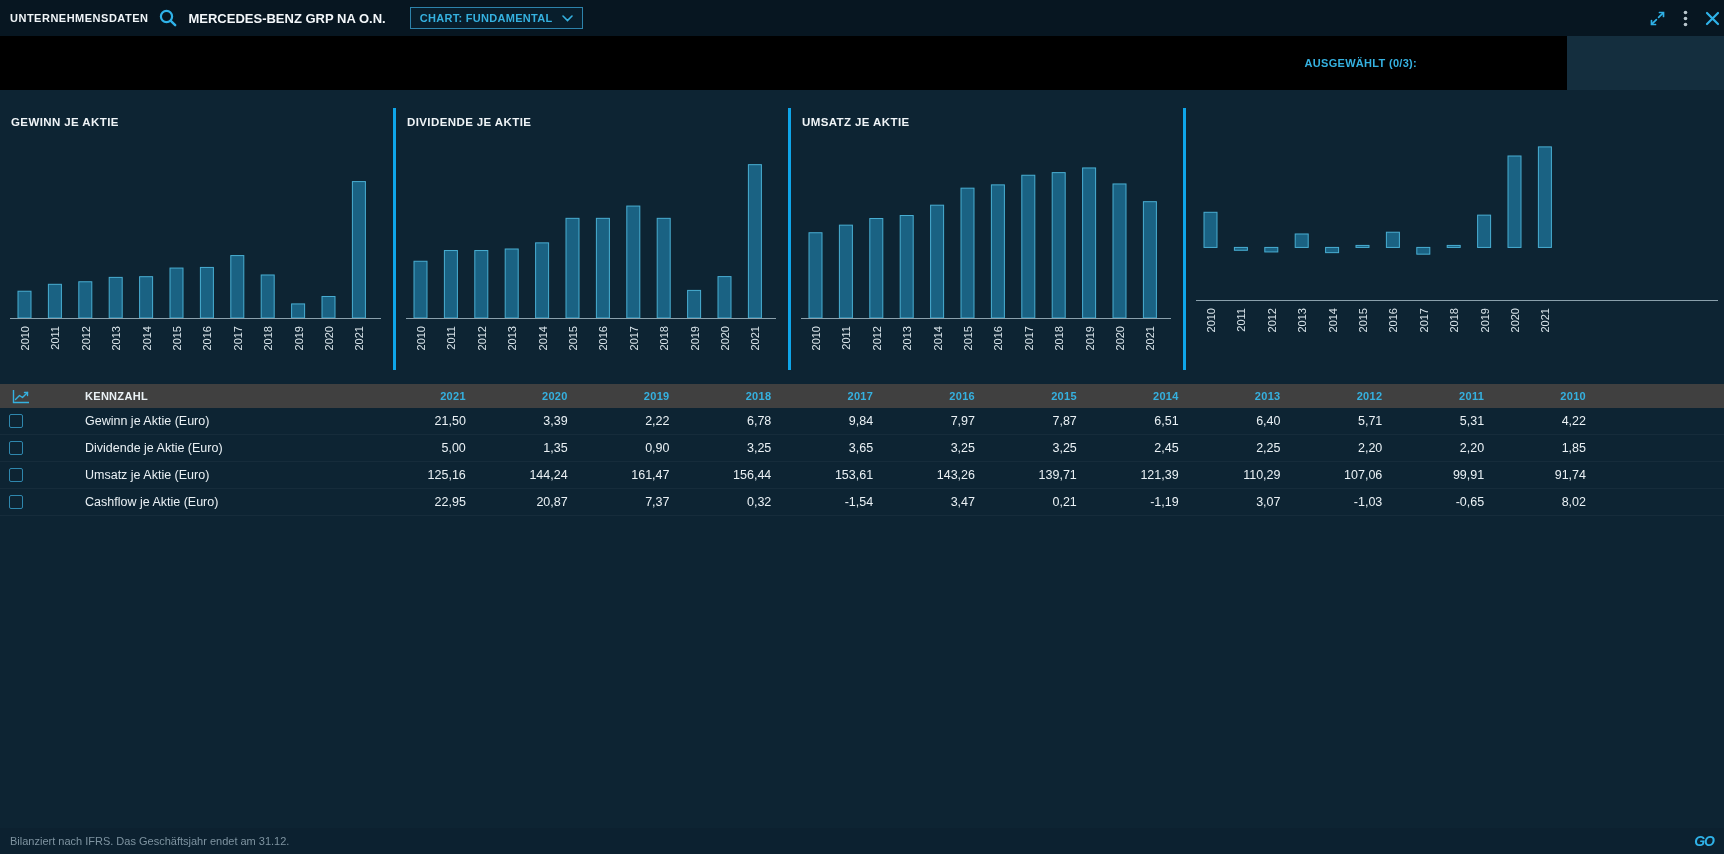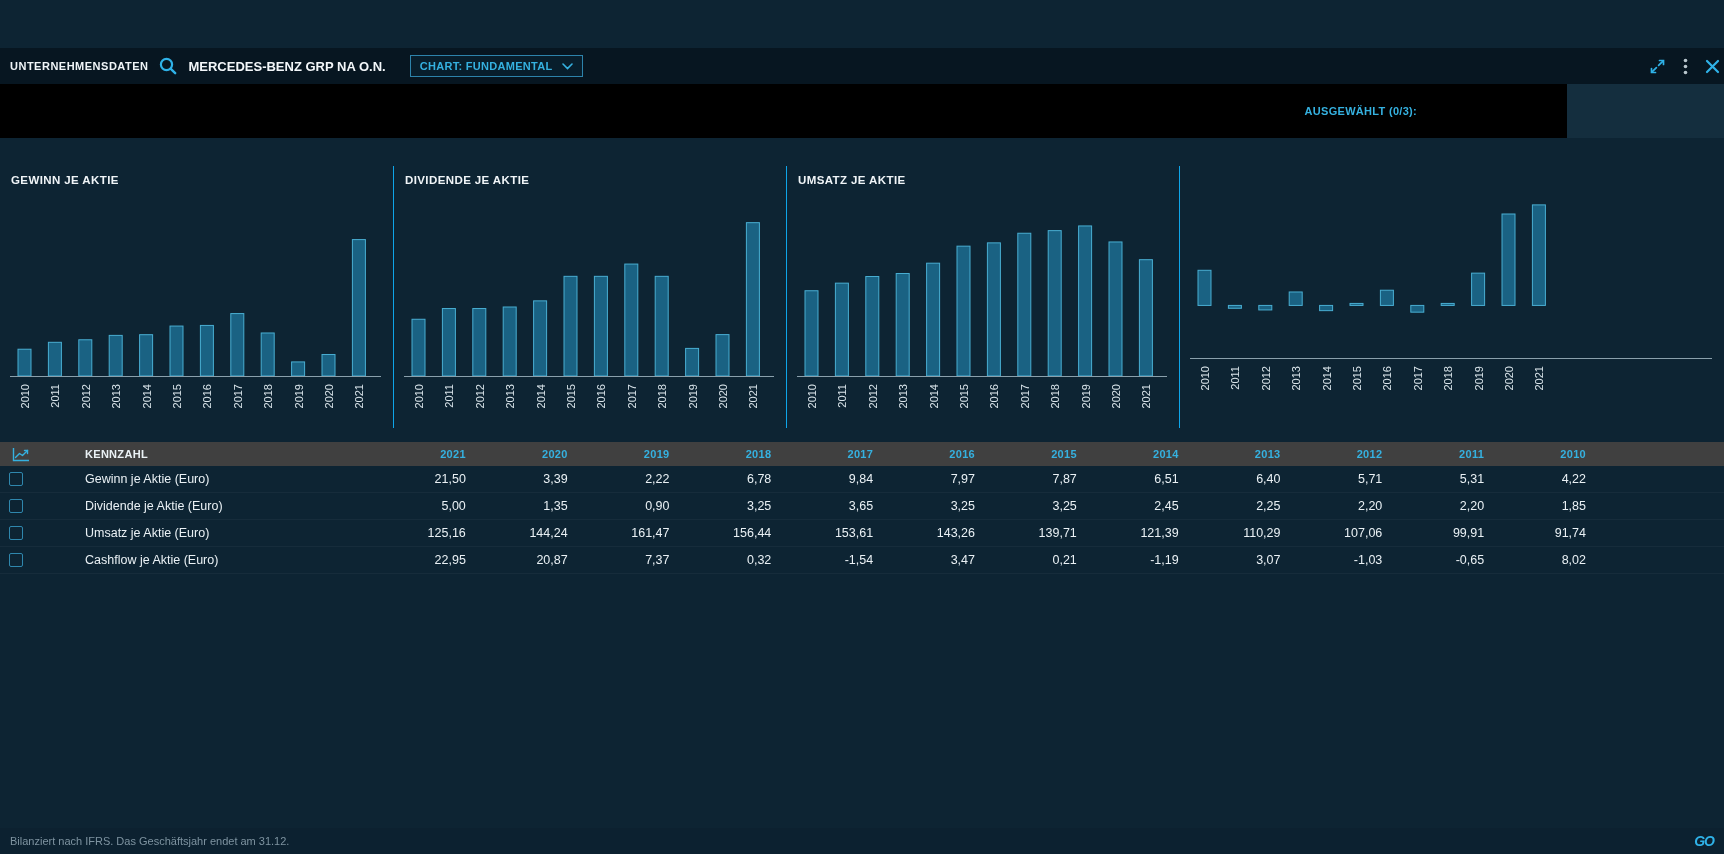--- a/index.html
+++ b/index.html
@@ -5,39 +5,39 @@
   * { box-sizing: border-box; }
   html,body { margin:0; padding:0; }
   body {
     width:1724px; height:854px; overflow:hidden; position:relative;
     background:#0d2433; color:#e8eff3;
     font-family:"Liberation Sans", sans-serif;
   }
   [data-interactable="true"] { cursor:pointer; }
 
   
-  .topbar { height:36px; background:#071621; display:flex; align-items:center; padding:0 4px 0 10px; gap:10px;margin-top:48px; }
+  .topbar { height:36px; background:#071621; display:flex; align-items:center; padding:0 4px 0 10px; gap:10px; }
   .section-label { font-size:11px; font-weight:bold; letter-spacing:.5px; color:#f0f5f8; }
   .icon-btn { display:flex; align-items:center; justify-content:center; }
   .instrument { font-size:13px; font-weight:bold; color:#f3f7fa; white-space:nowrap; }
   .dropdown { margin-left:14px; border:1px solid #2d83ab; background:rgba(41,171,226,0.06);
     color:#35b1e0; font-size:11px; font-weight:bold; letter-spacing:.3px;
     padding:4px 9px; display:flex; align-items:center; gap:9px; }
   .topbar-right { margin-left:auto; display:flex; align-items:center; gap:17px; }
 
   
   .filterbar { height:54px; background:#000000; display:flex; align-items:center; }
   .filterbar .spacer-flex { flex:1; }
   .selected-label { color:#35b1e0; font-size:11px; font-weight:bold; letter-spacing:.3px; }
   .filter-panel { width:157px; height:54px; background:#142e3e; margin-left:150px; }
 
   
-  .charts { display:flex; margin-top:28px; height:262px; }
+  .charts { display:flex; margin-top:18px; height:262px; }
   .chart-panel { flex:0 0 393px; padding:4px 0 0 10px; }
-  .chart-panel + .chart-panel { border-left:1px solid #0ea5e9; }
+  .chart-panel + .chart-panel { border-left:3px solid #0ea5e9; }
   .chart-panel.wide { flex:1 1 auto; }
   .chart-title { font-size:11.5px; font-weight:bold; letter-spacing:.4px; color:#f0f5f8; margin:4px 0 2px 1px; }
   .chart-host { width:100%; height:232px; }
   svg text { font-family:"Liberation Sans", sans-serif; }
 
   
   .table { margin-top:14px; }
   .trow { display:grid; grid-template-columns:46px 328px repeat(12, 1fr) 128px; align-items:center; }
   .thead { background:#404040; height:24px; }
   .tbody-row { height:27px; border-bottom:1px solid rgba(255,255,255,0.04); }

